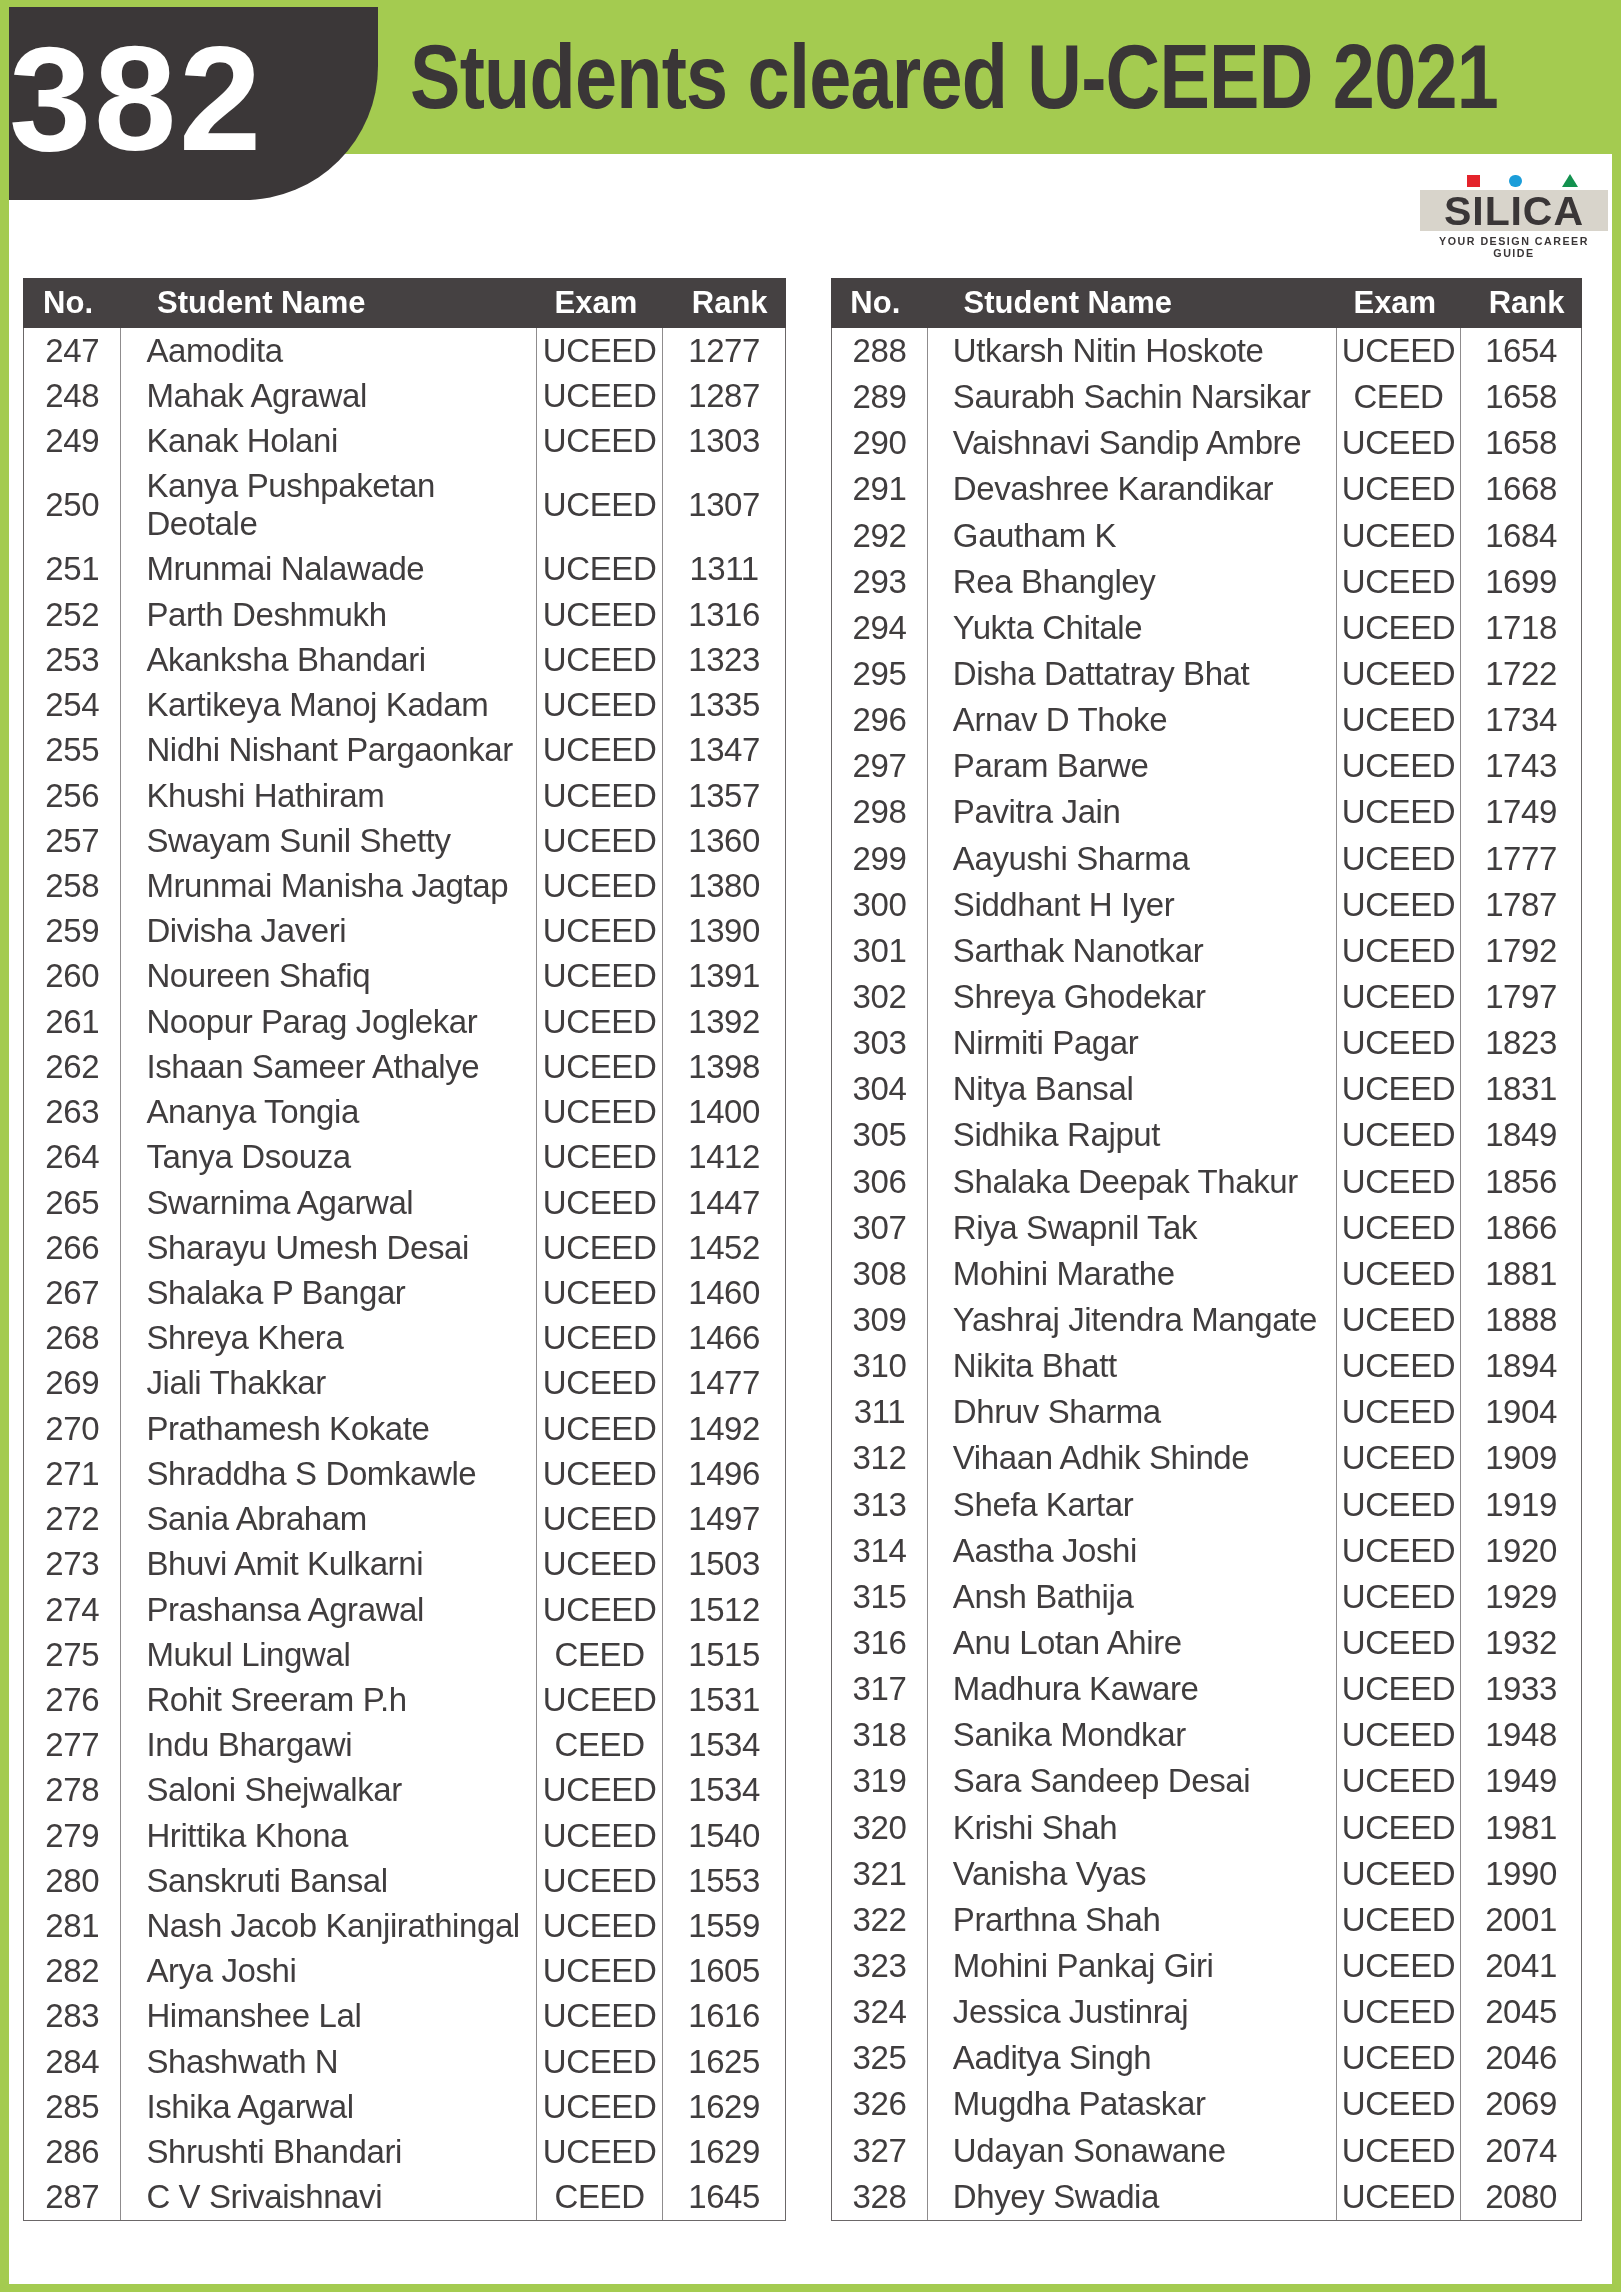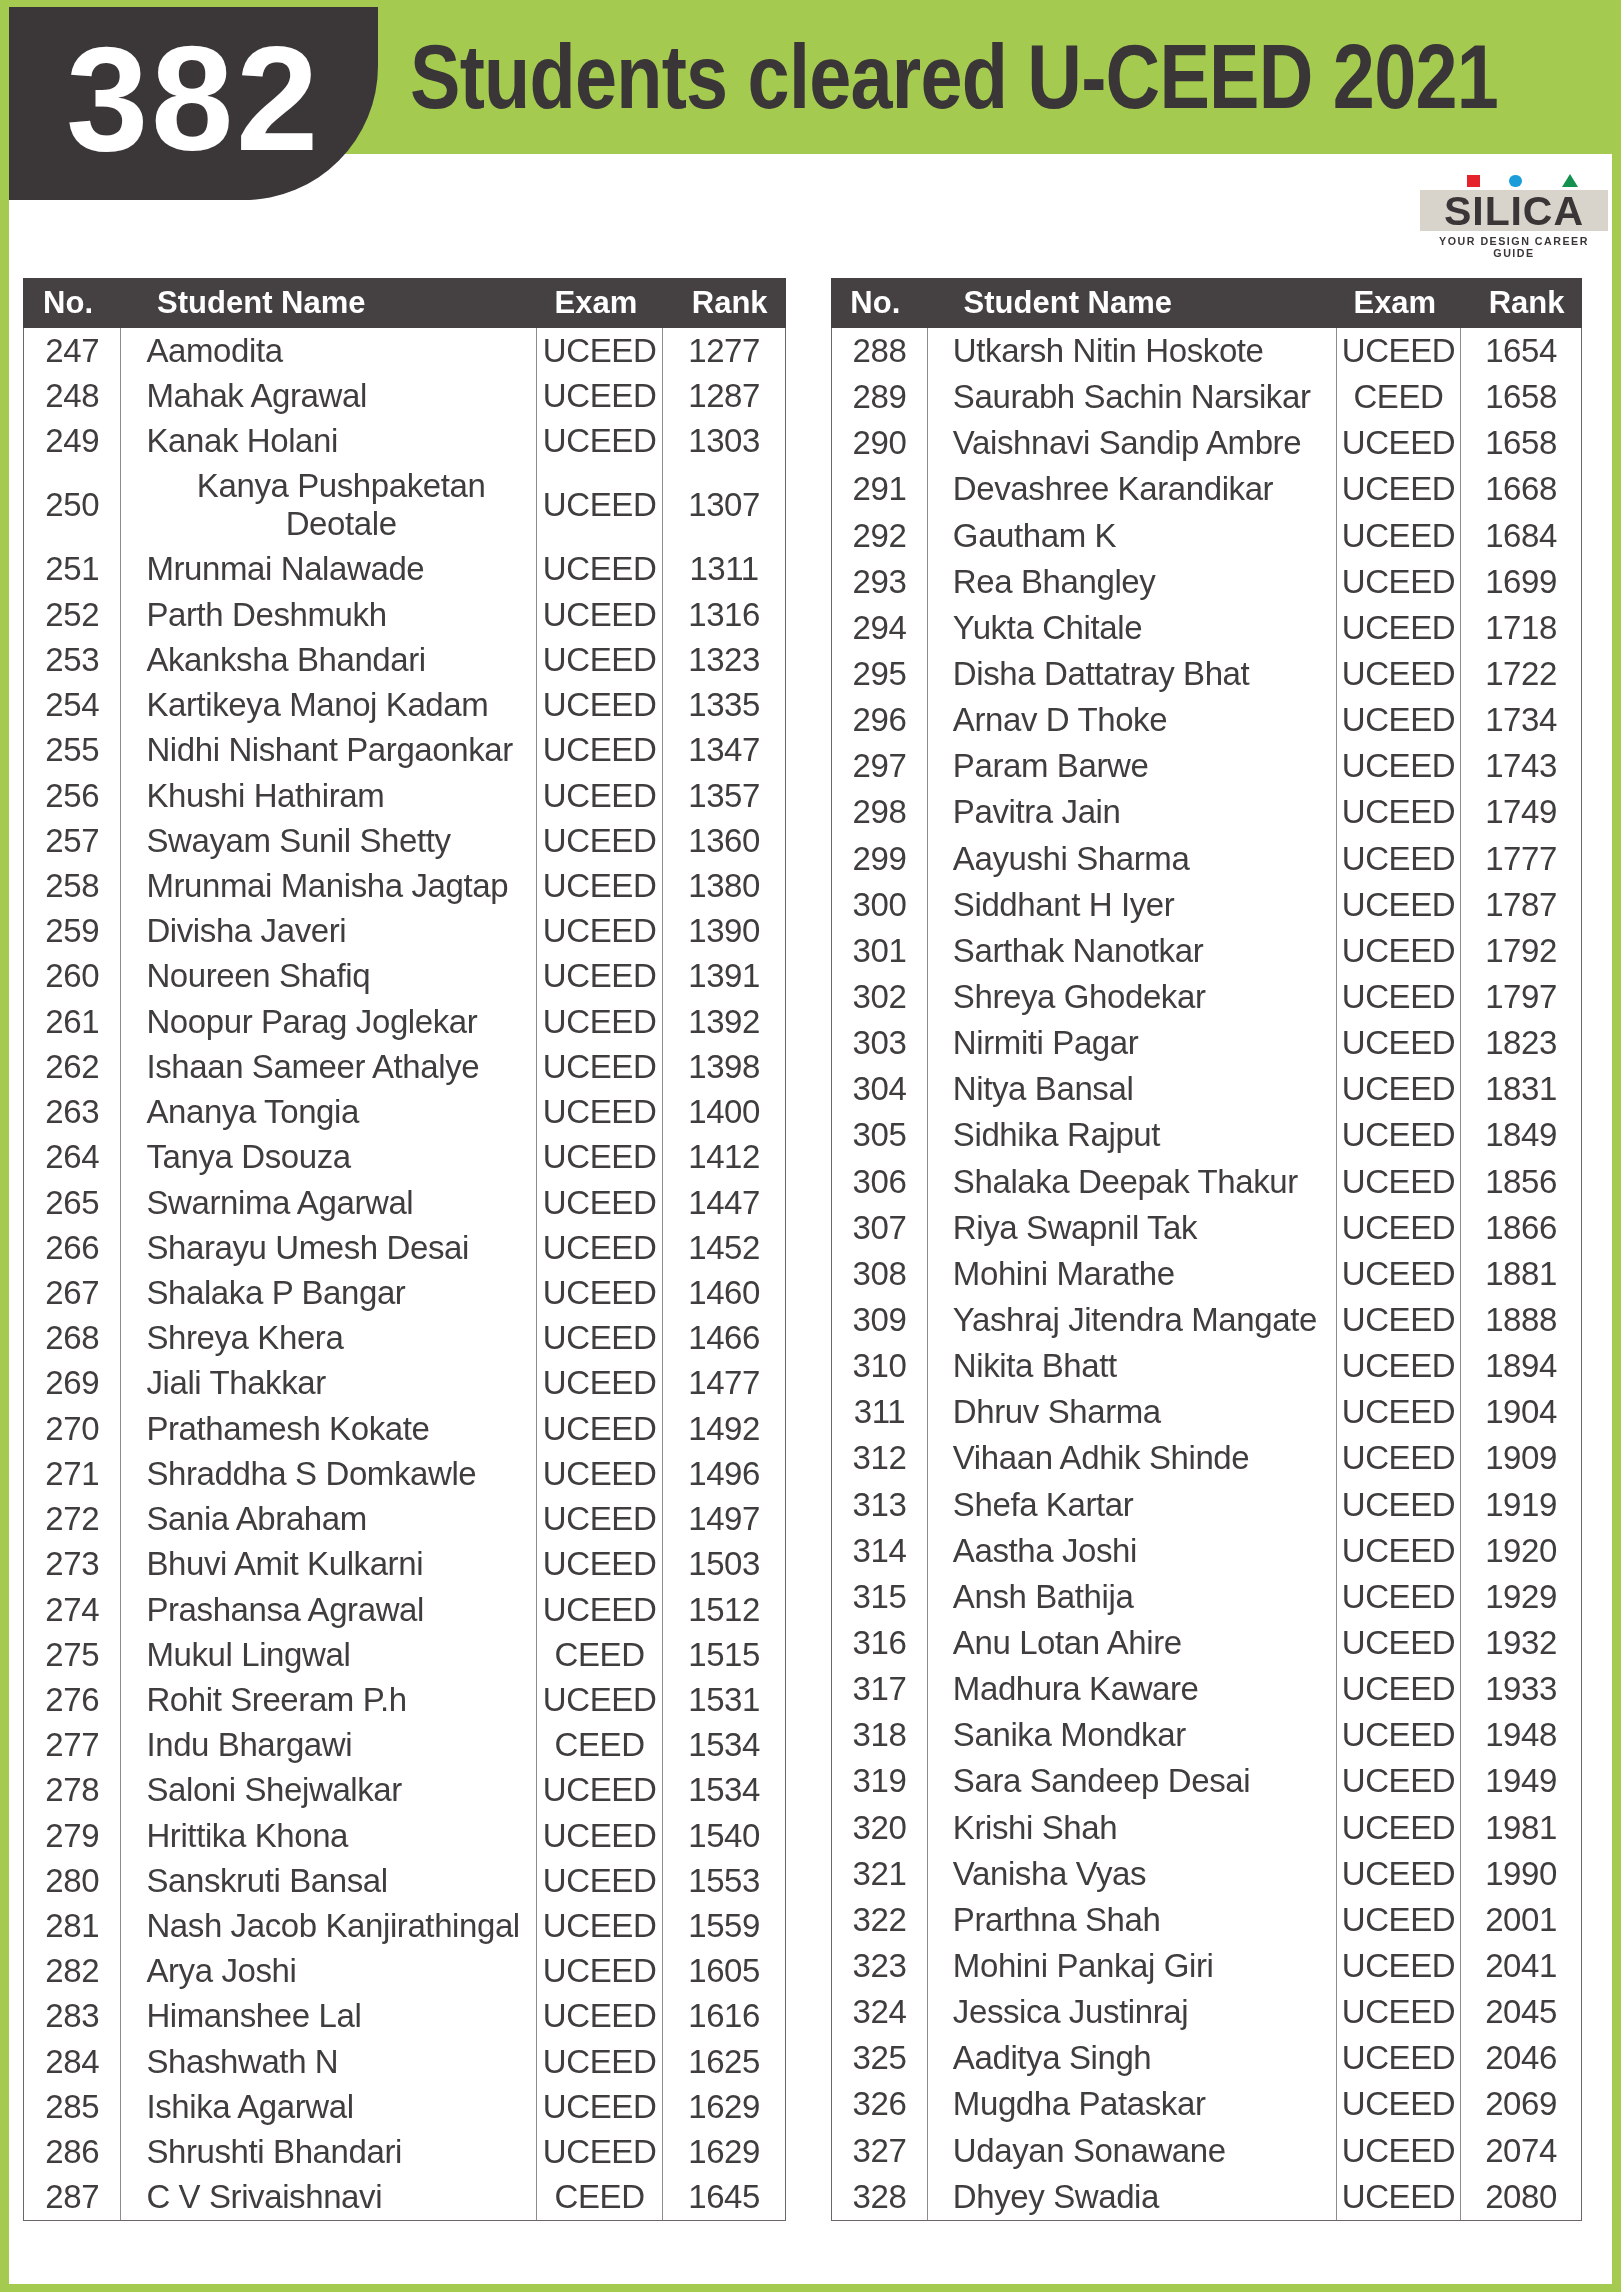--- a/index.html
+++ b/index.html
@@ -6,21 +6,21 @@
   .page{position:relative;width:1621px;height:2293px;background:#ffffff;overflow:hidden;
         font-family:"Liberation Sans","DejaVu Sans",sans-serif;}
   
   .band{position:absolute;left:0;top:0;width:1621px;height:154px;background:#a4cb50;}
   .edge{position:absolute;background:#a4cb50;}
   .edge.left{left:0;top:0;width:9px;height:2293px;}
   .edge.right{right:0;top:0;width:9px;height:2293px;}
   .edge.bottom{left:0;bottom:0;width:1621px;height:9px;}
   
   .badge{position:absolute;left:9px;top:7.2px;width:369px;height:193px;background:#3b3738;
-         border-bottom-right-radius:134px;display:flex;align-items:center;justify-content:center;}
+         border-bottom-right-radius:134px;display:flex;align-items:center;}
   .badge span{color:#ffffff;font-weight:bold;font-size:148px;letter-spacing:2.7px;line-height:1;
          padding-bottom:9px;}
   
   .title{position:absolute;left:410px;top:0;height:154px;display:flex;align-items:center;}
   .title span{display:inline-block;white-space:nowrap;transform:scaleX(0.84);transform-origin:left center;
          font-size:90px;font-weight:bold;letter-spacing:-0.9px;color:#3a3637;}
   
   .logo{position:absolute;left:1420px;top:174px;width:188px;}
   .marks{position:relative;height:14.3px;margin-bottom:1.8px;}
   .mark-square{position:absolute;left:47px;top:0.9px;width:12.5px;height:12.5px;background:#e4232b;}
@@ -30,21 +30,21 @@
   .word{background:#d8d4cb;height:41px;line-height:42px;font-size:41px;font-weight:bold;
          letter-spacing:0.9px;text-align:center;color:#3a3637;}
   .tagline{margin-top:3.6px;font-size:10.7px;font-weight:bold;letter-spacing:1.5px;text-align:center;color:#3a3637;}
   
   .table{position:absolute;top:278px;}
   .t-left{left:23px;width:763px;}
   .t-right{left:831px;width:751px;}
   .thead{height:50px;background:#454142;display:flex;align-items:center;color:#ffffff;
          font-weight:bold;font-size:31px;gap:19px;}
   .tbody{display:flex;flex-direction:column;height:1893px;border:1.8px solid #6b6768;border-top:none;
-         box-sizing:border-box;background:#ffffff;text-align:center;}
+         box-sizing:border-box;background:#ffffff;}
   .trow{flex:1 1 auto;display:flex;align-items:stretch;}
   .cell{display:flex;align-items:center;box-sizing:border-box;}
   .c-no{width:12.8%;justify-content:center;}
   .c-name{width:54.6%;padding-left:25px;}
   .c-exam{width:16.6%;justify-content:center;}
   .c-rank{width:16%;justify-content:center;}
   .tbody .cell{font-size:33px;letter-spacing:-0.4px;color:#403d3e;}
   .tbody .c-no,.tbody .c-name,.tbody .c-exam{border-right:1.8px solid #8f8c8d;}
 </style>
 </head>

